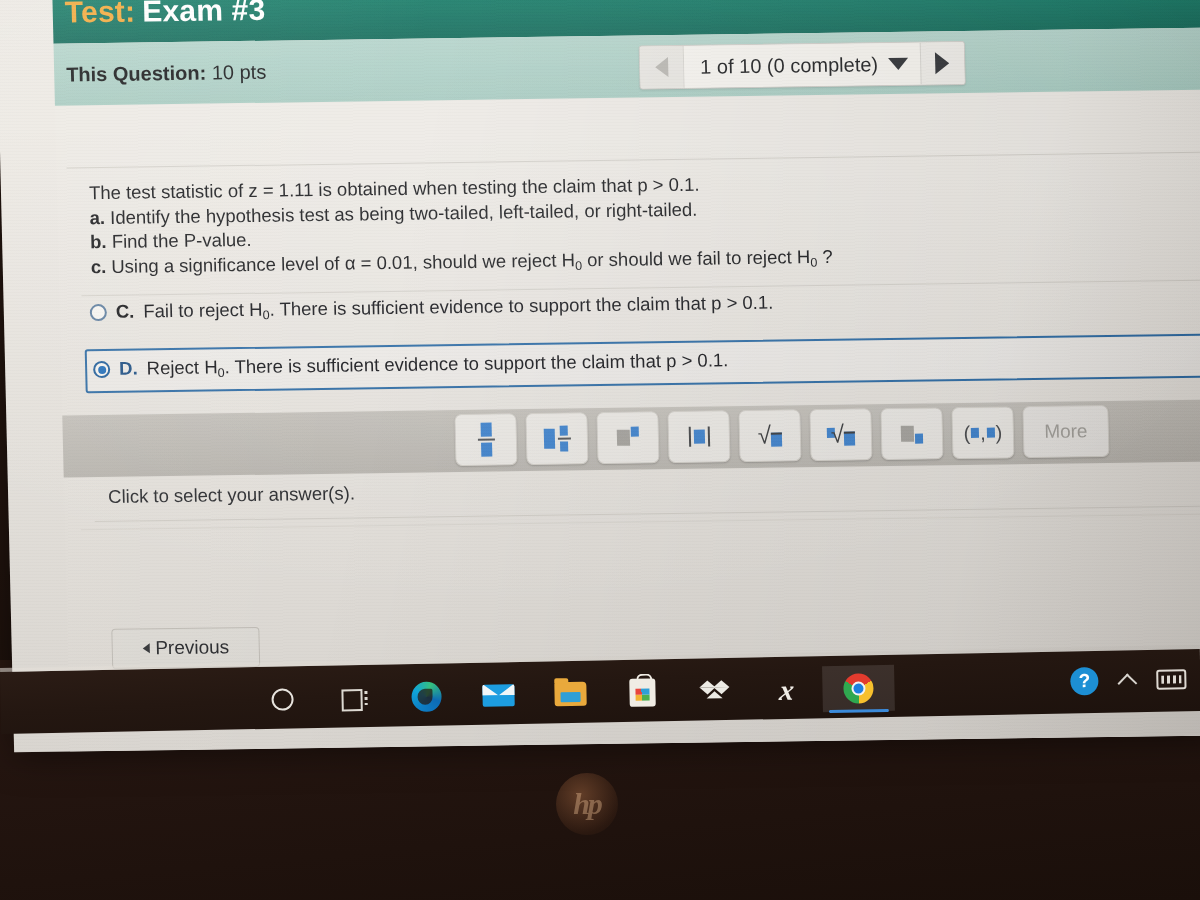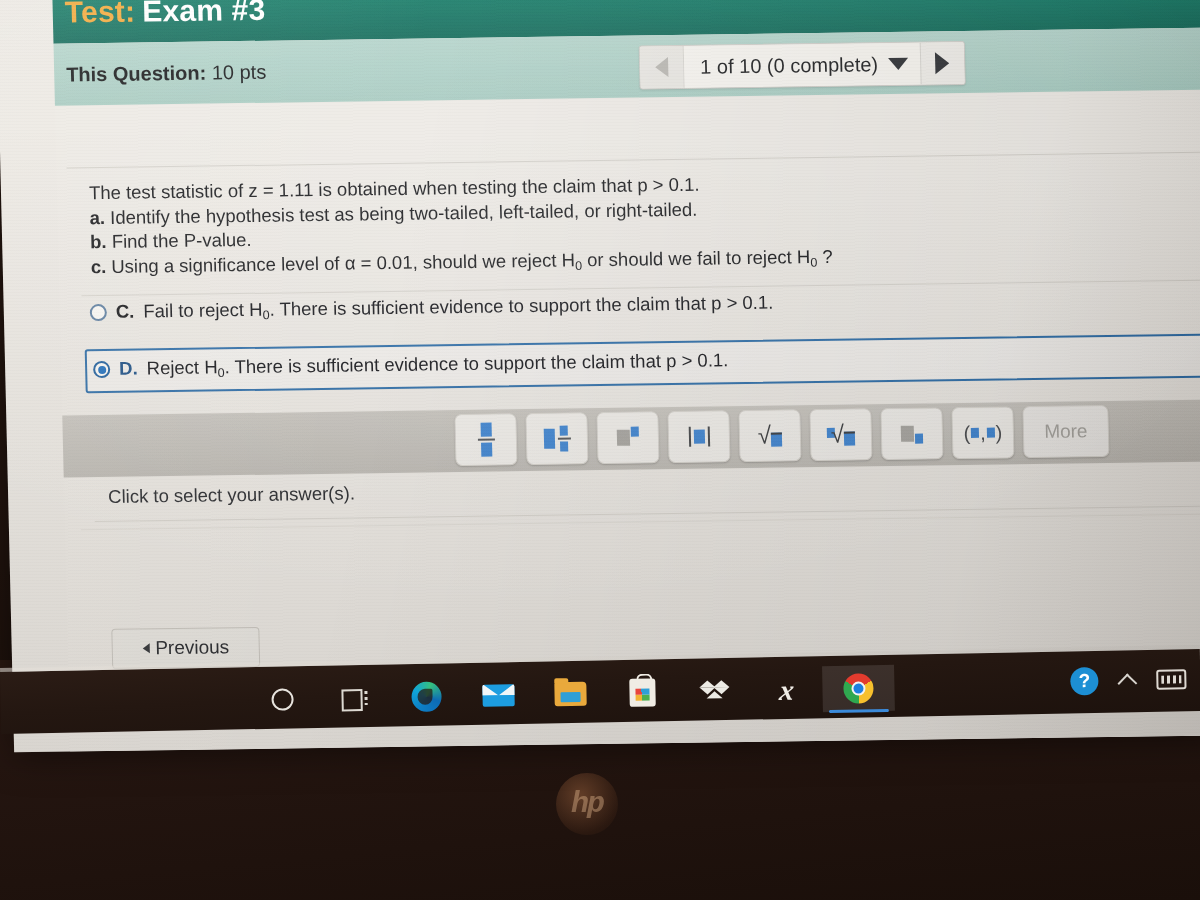--- a/index.html
+++ b/index.html
@@ -9,21 +9,21 @@
   
   #scene { position:relative; width:1200px; height:900px; overflow:hidden;
            background:linear-gradient(180deg,#2a1a12 0%, #23150f 55%, #180e09 100%); }
 
   
   #deck { position:absolute; left:0; top:660px; width:1200px; height:240px;
           background:linear-gradient(175deg,#2c1a12 0%,#241510 30%,#1a0f0a 100%); }
   #hp-logo { position:absolute; left:556px; top:773px; width:62px; height:62px; border-radius:50%;
      background:radial-gradient(circle at 40% 35%, rgba(150,95,60,.55), rgba(80,45,25,.25) 70%, rgba(40,20,12,0) 100%);
      display:flex; align-items:center; justify-content:center;
-     font-family:Liberation Mono, monospace; font-style:italic; font-weight:700; font-size:30px;
+     font-family:Liberation Serif, serif; font-style:italic; font-weight:700; font-size:30px;
      color:rgba(225,180,140,.42); letter-spacing:-2px; }
 
   
   #screen { position:absolute; left:-4px; top:-26px; width:1214px; height:770px;
             transform:rotate(-1.35deg) skewY(0.55deg); transform-origin:50% 0%;
             overflow:hidden; background:#ece9e4;
             box-shadow:0 0 38px rgba(0,0,0,.55); }
 
   
   #wash { position:absolute; inset:0; pointer-events:none; z-index:40;

